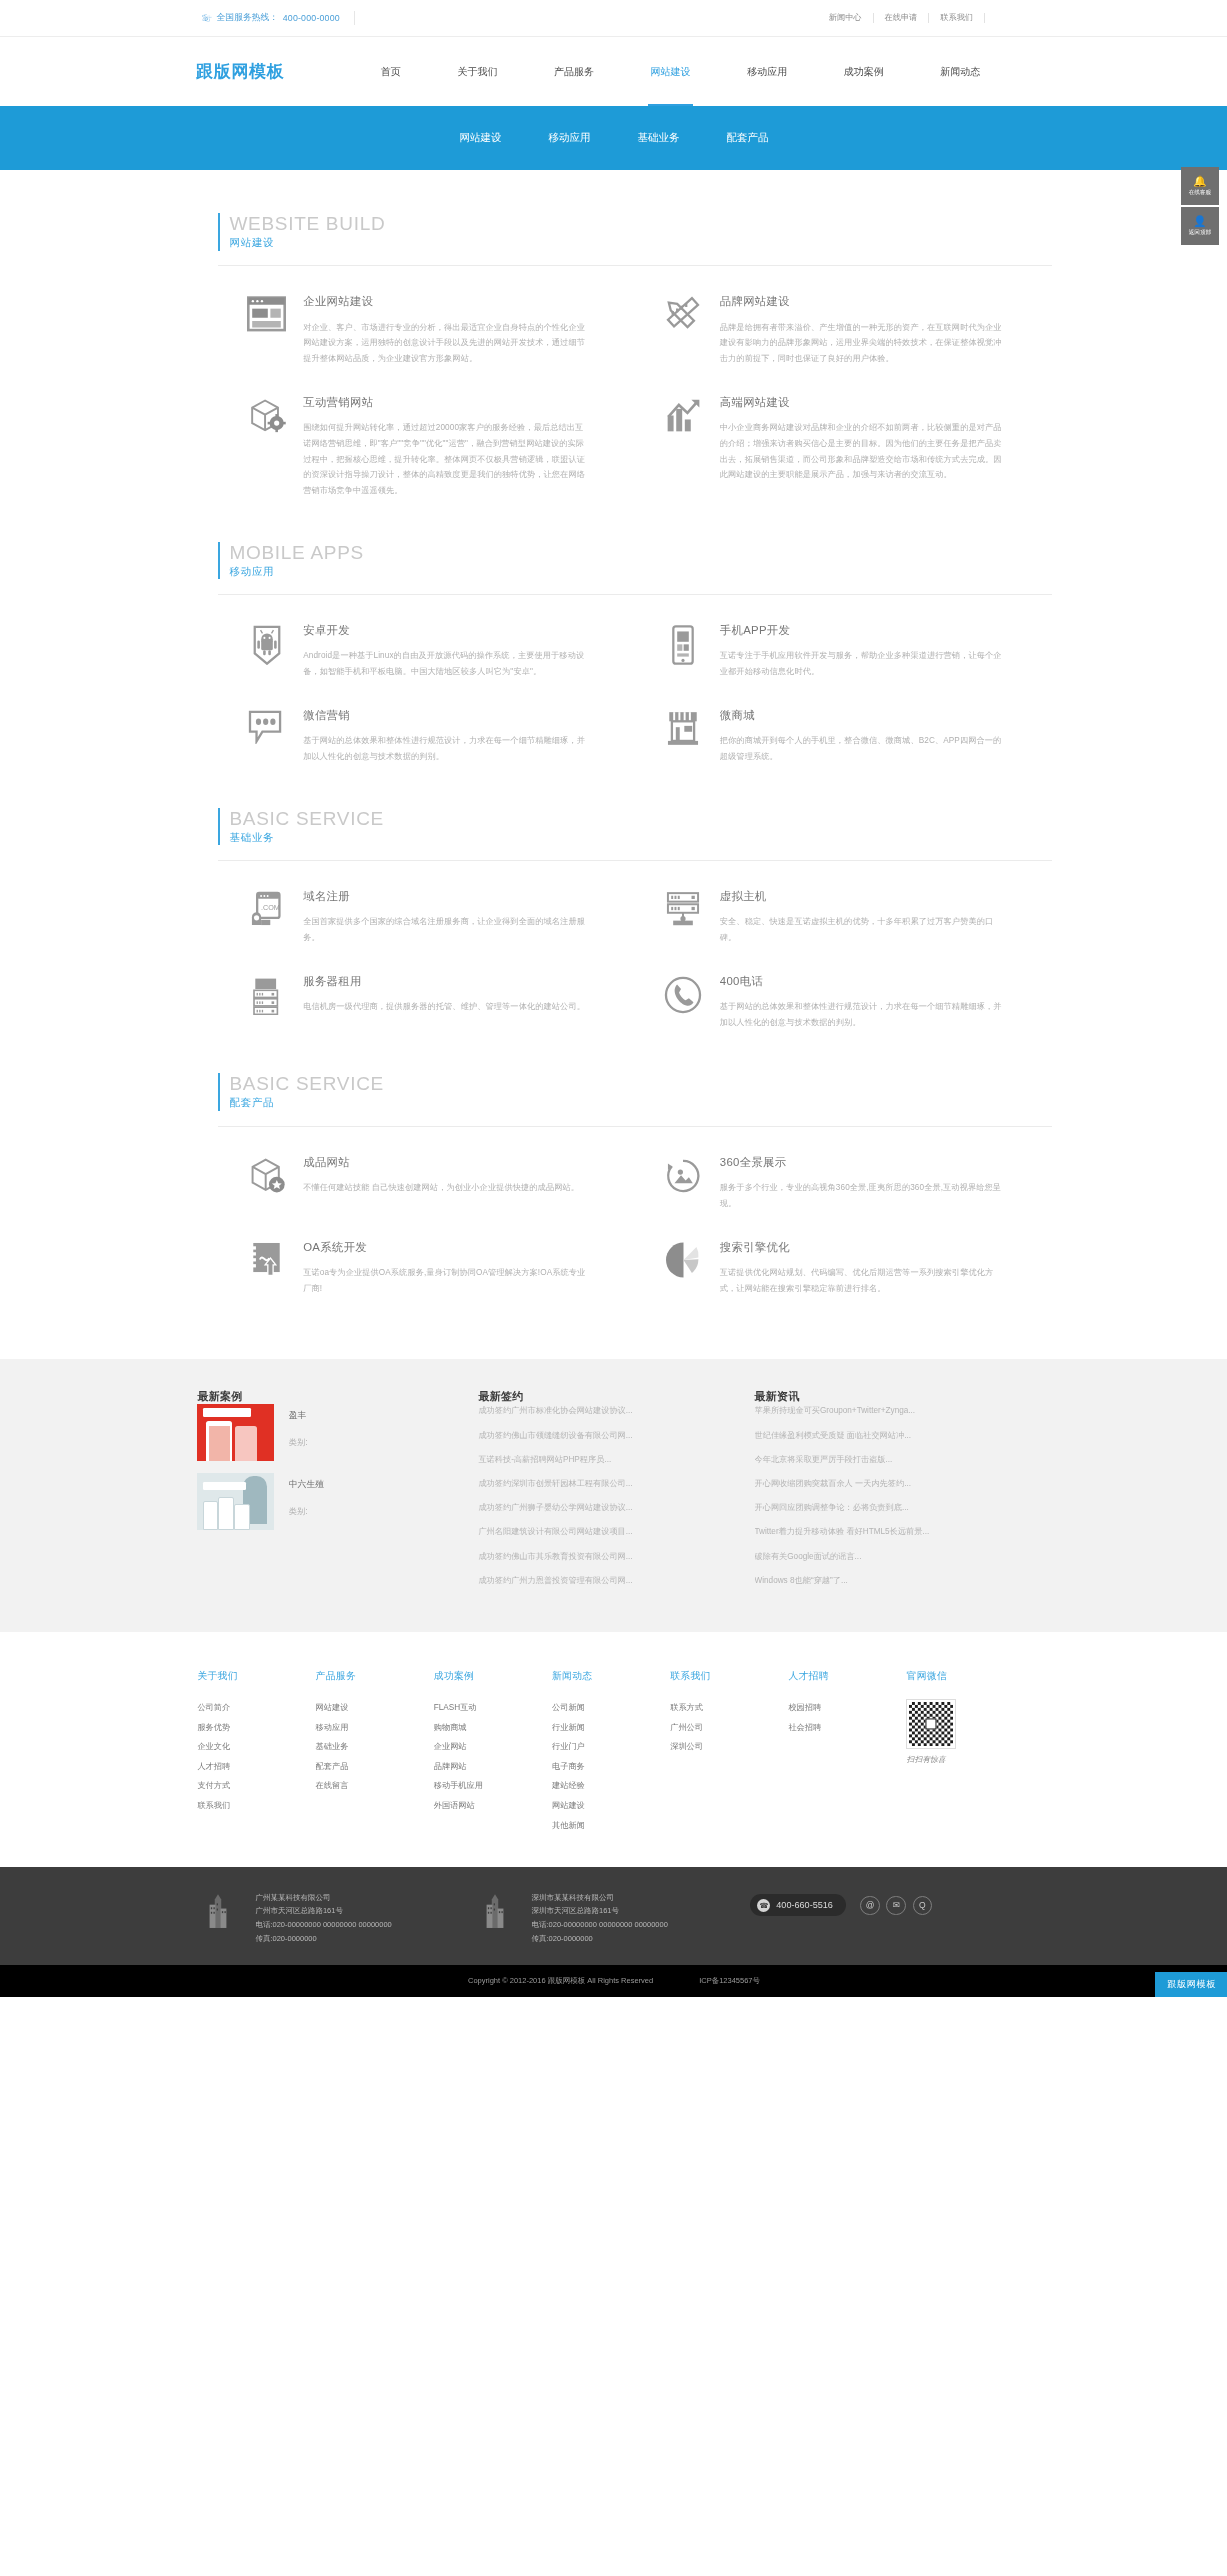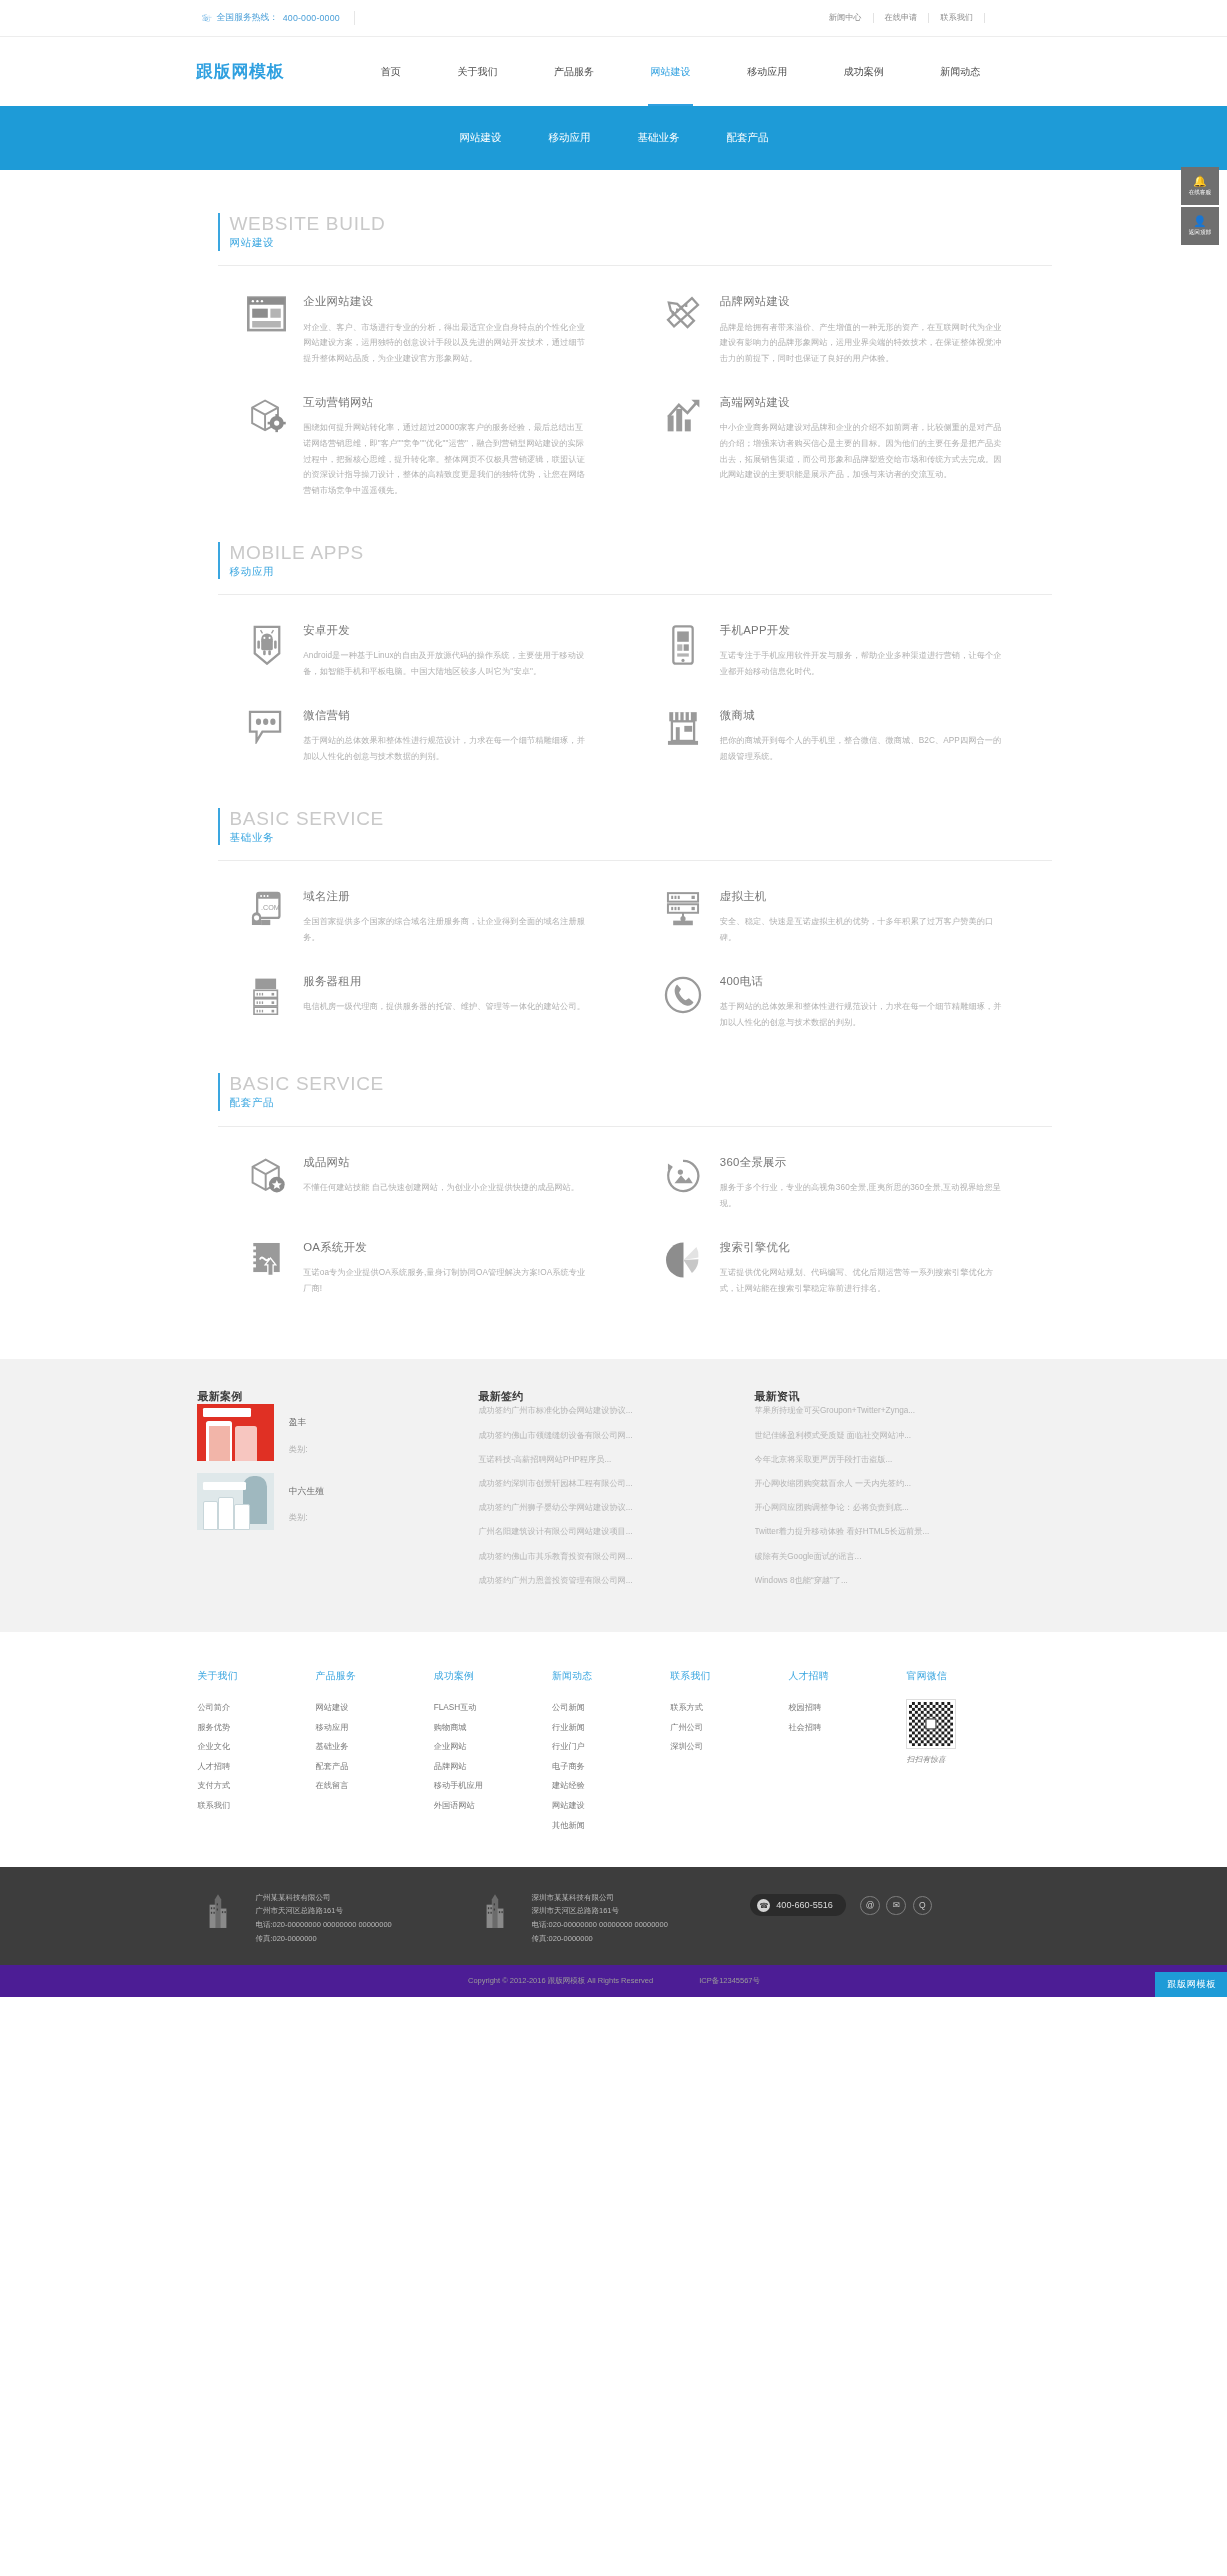--- a/index.html
+++ b/index.html
@@ -79,21 +79,21 @@
 
   svg.icn { display:block; }
 
   
   .newsband { background:#f2f2f2; margin-top:63px; padding:30px 0 34px 0; }
   .newsband .container { display:flex; padding:0 14.4px; }
   .ncol { flex:1; padding-right:26px; }
   .ncol.c1 { flex:0 0 281px; }
   .ncol h4 { font-size:11px; color:#3c3c3c; font-weight:700; 
              letter-spacing:0.3px;}
-  .caserow { display:flex; margin-bottom:11.8px;align-items:center; }
+  .caserow { display:flex; margin-bottom:11.8px; }
   .casethumb { width:77px; height:57px; flex:0 0 77px; position:relative; overflow:hidden;}
   .casemeta { padding-left:14.4px; padding-top:3.9px; }
   .casemeta .cname { font-size:8.8px; color:#6e6e6e; line-height:14.4px; margin-bottom:14.4px;}
   .casemeta .ccat { font-size:8.2px; color:#aeaeae; }
   .nlist li { list-style:none; font-size:8.2px; color:#b4b4b4; line-height:13.7px;
               margin-bottom:10.5px; white-space:nowrap; overflow:hidden; text-overflow:ellipsis;}
 
   
   .th-yf { background:#e03024; width:100%; height:100%; }
   .th-yf .bar { position:absolute; top:3.9px; left:5.2px; width:48px; height:8.5px;
@@ -143,21 +143,21 @@
     background:#2b2b2b; border-radius:11px; height:22px; display:flex; align-items:center;
     padding:0 13px 0 7.8px; gap:5.9px; color:#dcdcdc; font-size:9.1px; margin-right:14.4px;
   }
   .f400 .pill .circ { width:13px; height:13px; border-radius:50%; background:#d4d4d4;
     color:#3d3d3d; display:flex; align-items:center; justify-content:center; font-size:7.2px;}
   .soc { display:flex; gap:6.5px; }
   .soc .s {
     width:19.6px; height:19.6px; border-radius:50%; border:0.7px solid #7e7e7e;
     display:flex; align-items:center; justify-content:center; color:#c9c9c9; font-size:8.5px;
   }
-  .copybar { background:#4c1d95; padding:11px 0; }
+  .copybar { background:#000000; padding:11px 0; }
   .copybar .container { display:flex; justify-content:center; align-items:center; gap:46px;
                         font-size:7.5px; color:#9a9a9a; }
 
   .watermark { position:absolute; right:0; bottom:0; background:#1e9bd7; color:#fff;
                font-size:9.1px; padding:5.9px 11.8px; letter-spacing:0.7px; }
 </style>
 </head>
 <body>
 
 <div class="wrap">

